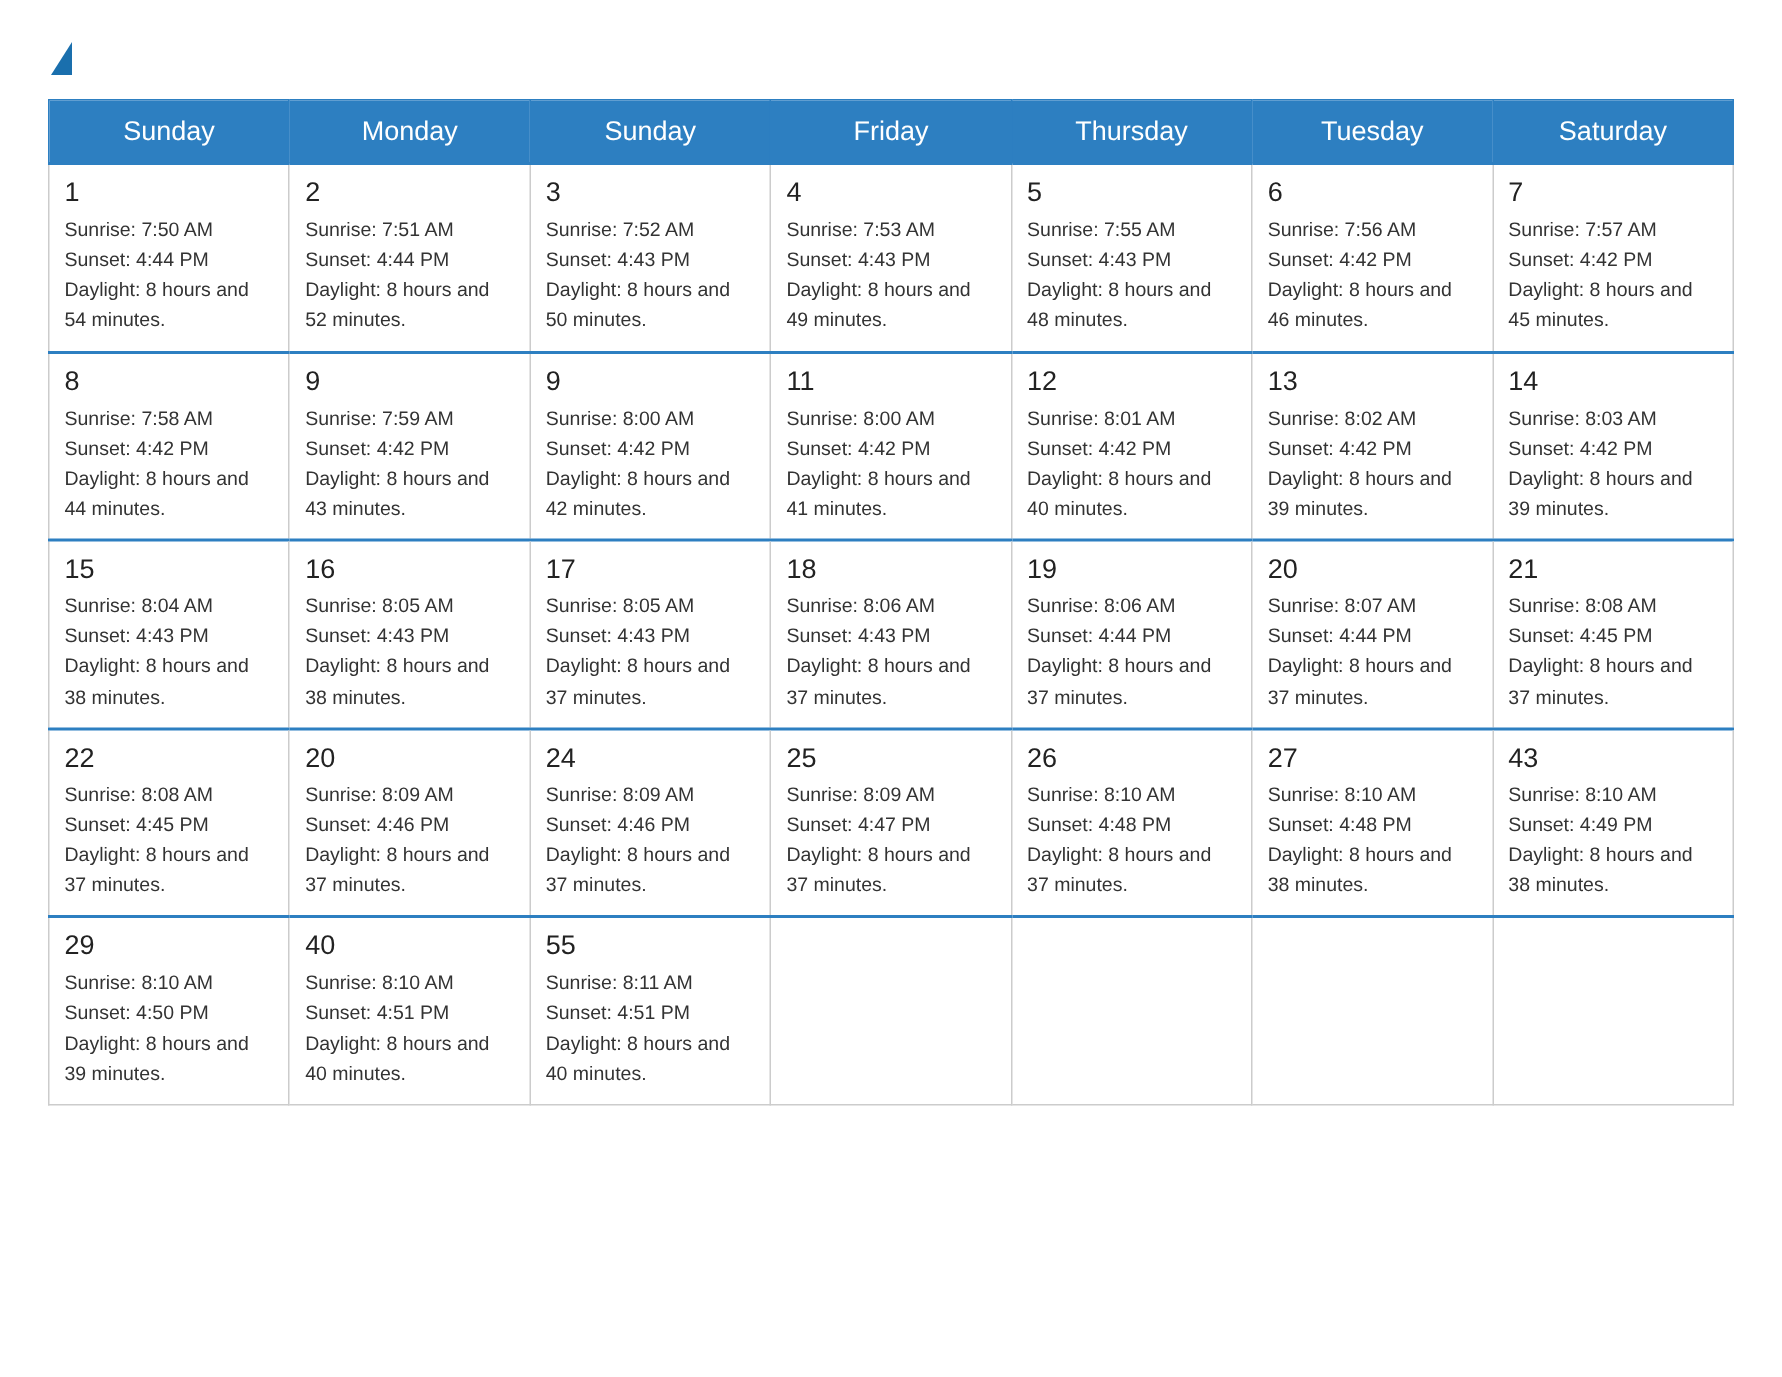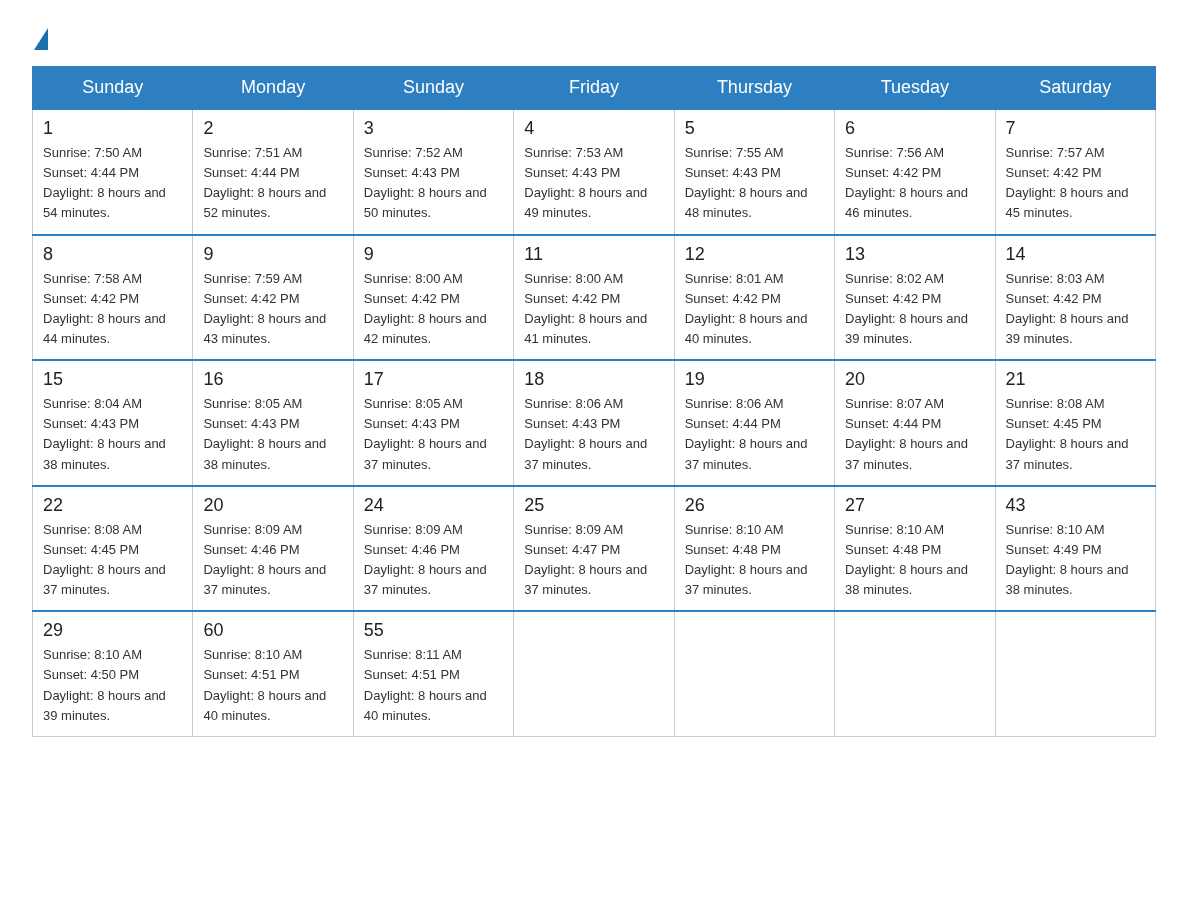--- a/index.html
+++ b/index.html
@@ -244,21 +244,21 @@
         <span class="day-num">43</span>
         <span class="day-info">Sunrise: 8:10 AM<br>Sunset: 4:49 PM<br>Daylight: 8 hours and 38 minutes.</span>
       </td>
       </tr>
       <tr>
         <td>
         <span class="day-num">29</span>
         <span class="day-info">Sunrise: 8:10 AM<br>Sunset: 4:50 PM<br>Daylight: 8 hours and 39 minutes.</span>
       </td>
         <td>
-        <span class="day-num">60</span>
+        <span class="day-num">40</span>
         <span class="day-info">Sunrise: 8:10 AM<br>Sunset: 4:51 PM<br>Daylight: 8 hours and 40 minutes.</span>
       </td>
         <td>
         <span class="day-num">55</span>
         <span class="day-info">Sunrise: 8:11 AM<br>Sunset: 4:51 PM<br>Daylight: 8 hours and 40 minutes.</span>
       </td>
         <td></td>
         <td></td>
         <td></td>
         <td></td>

